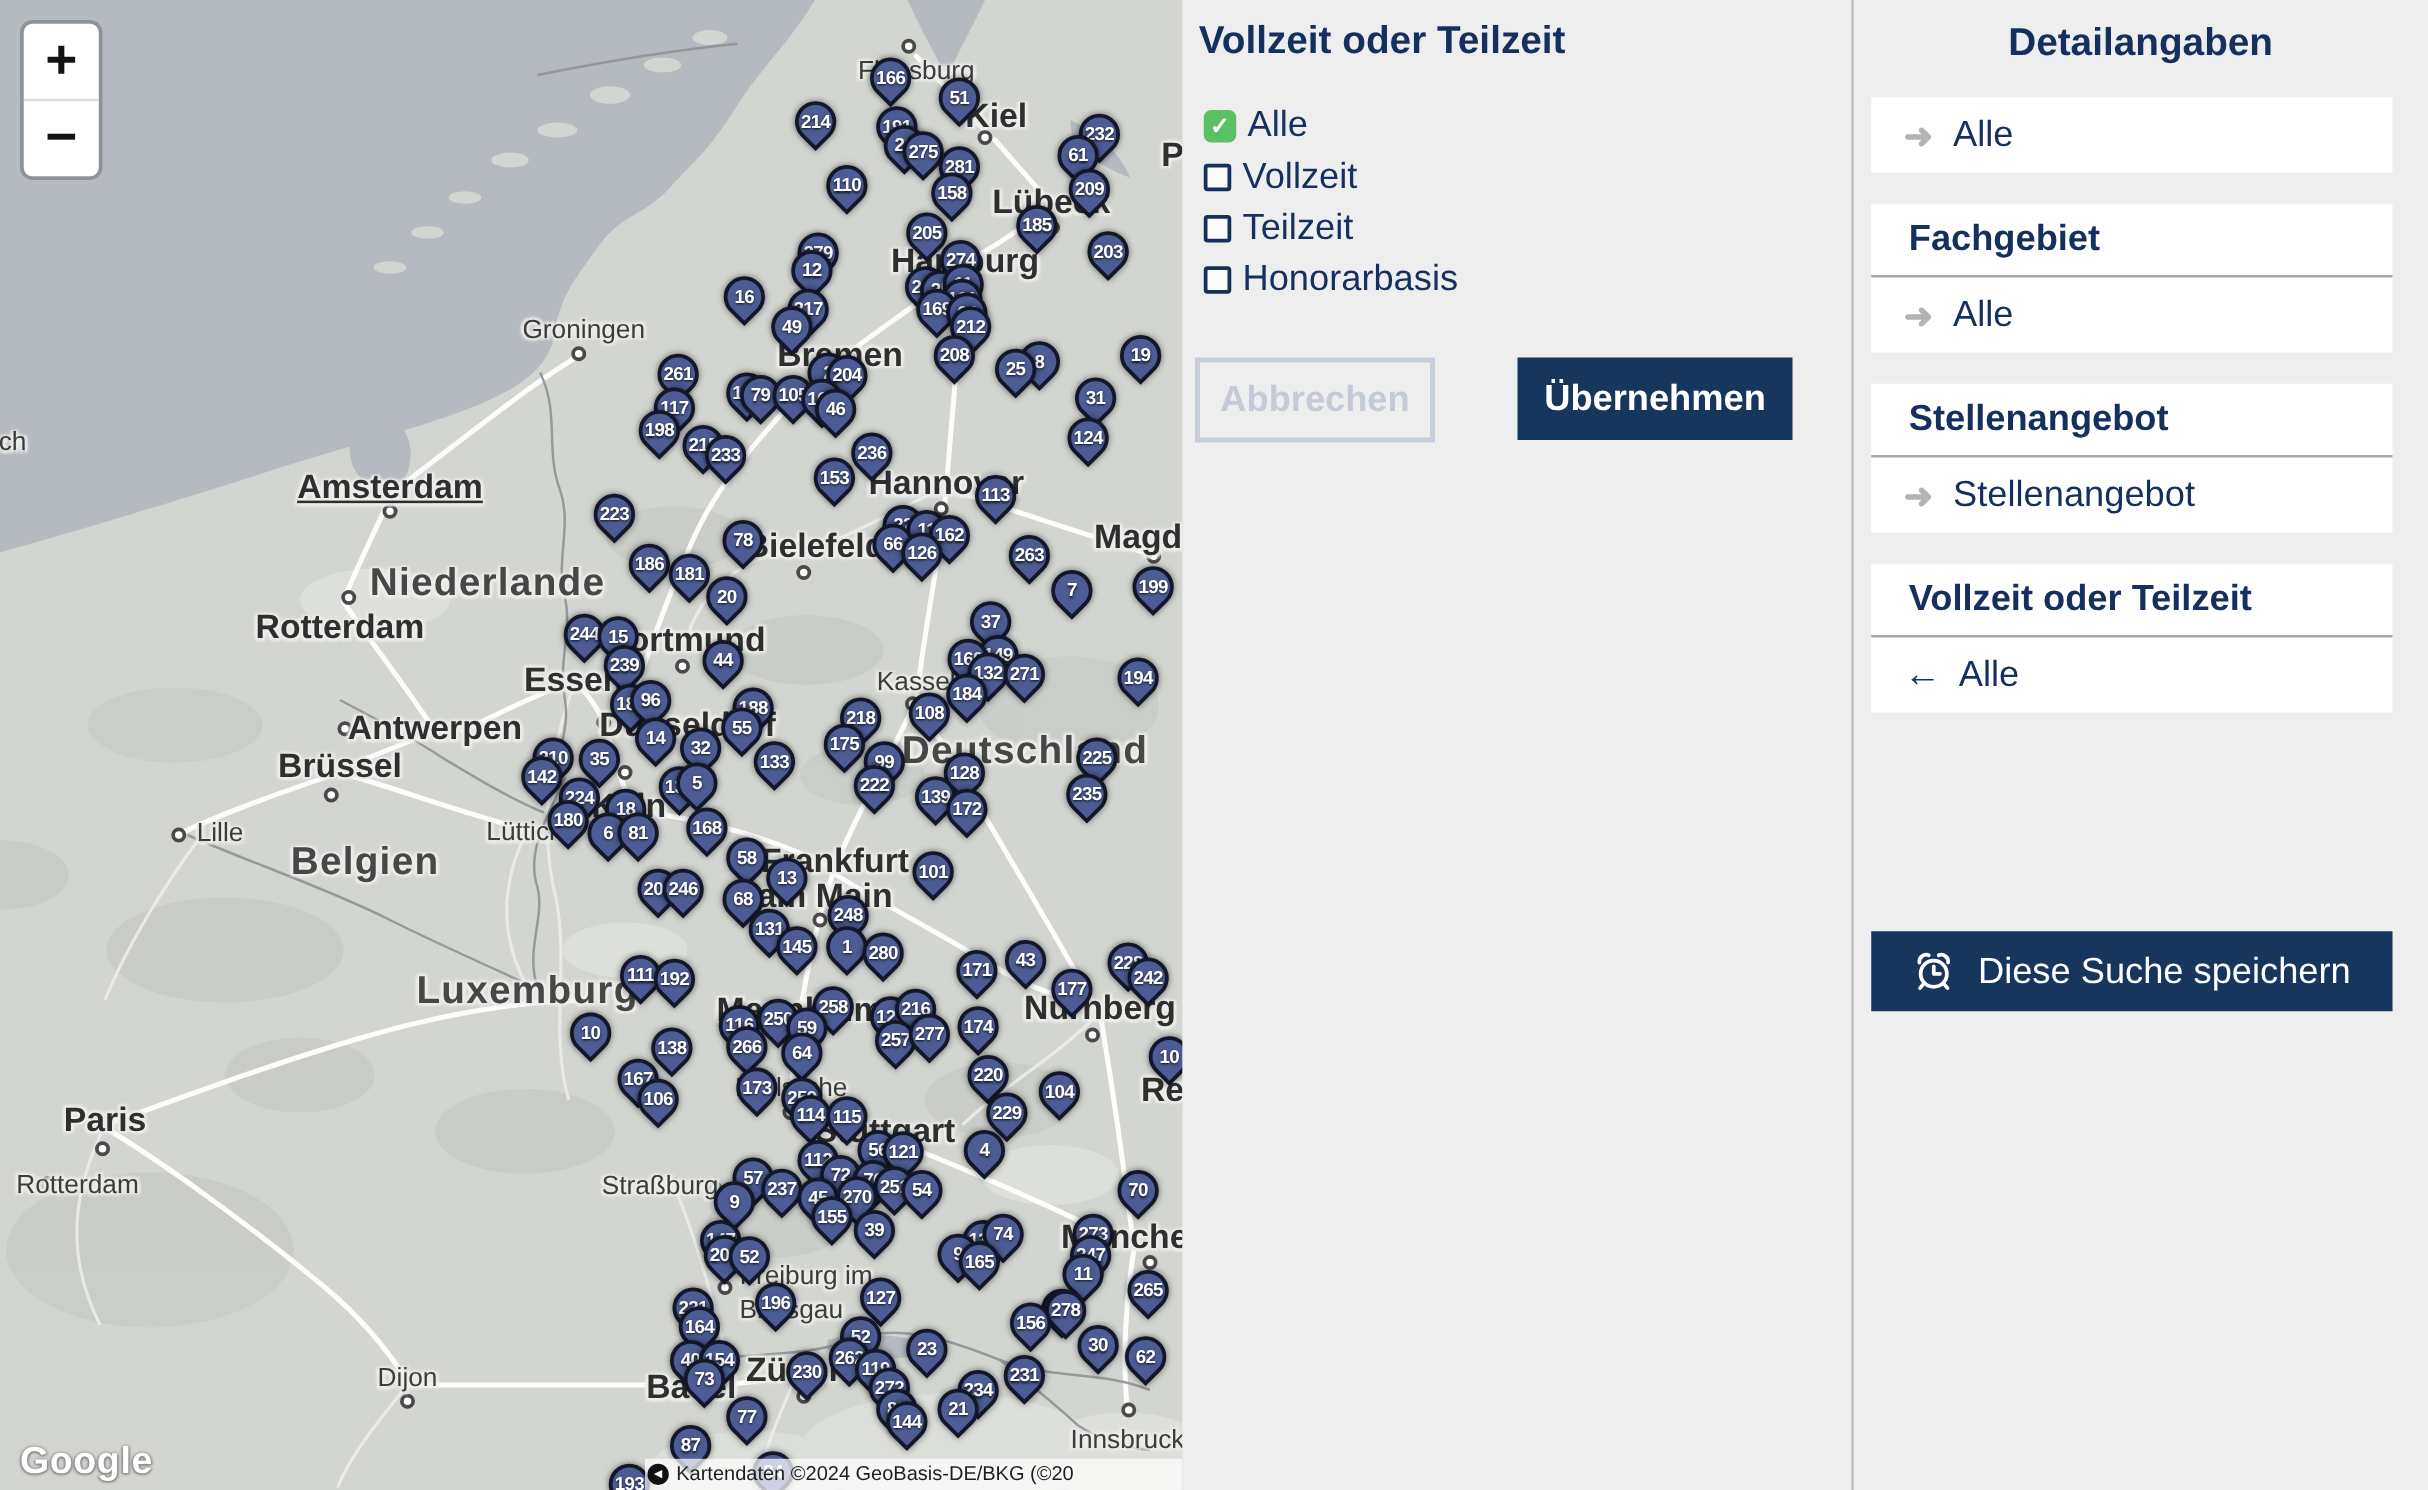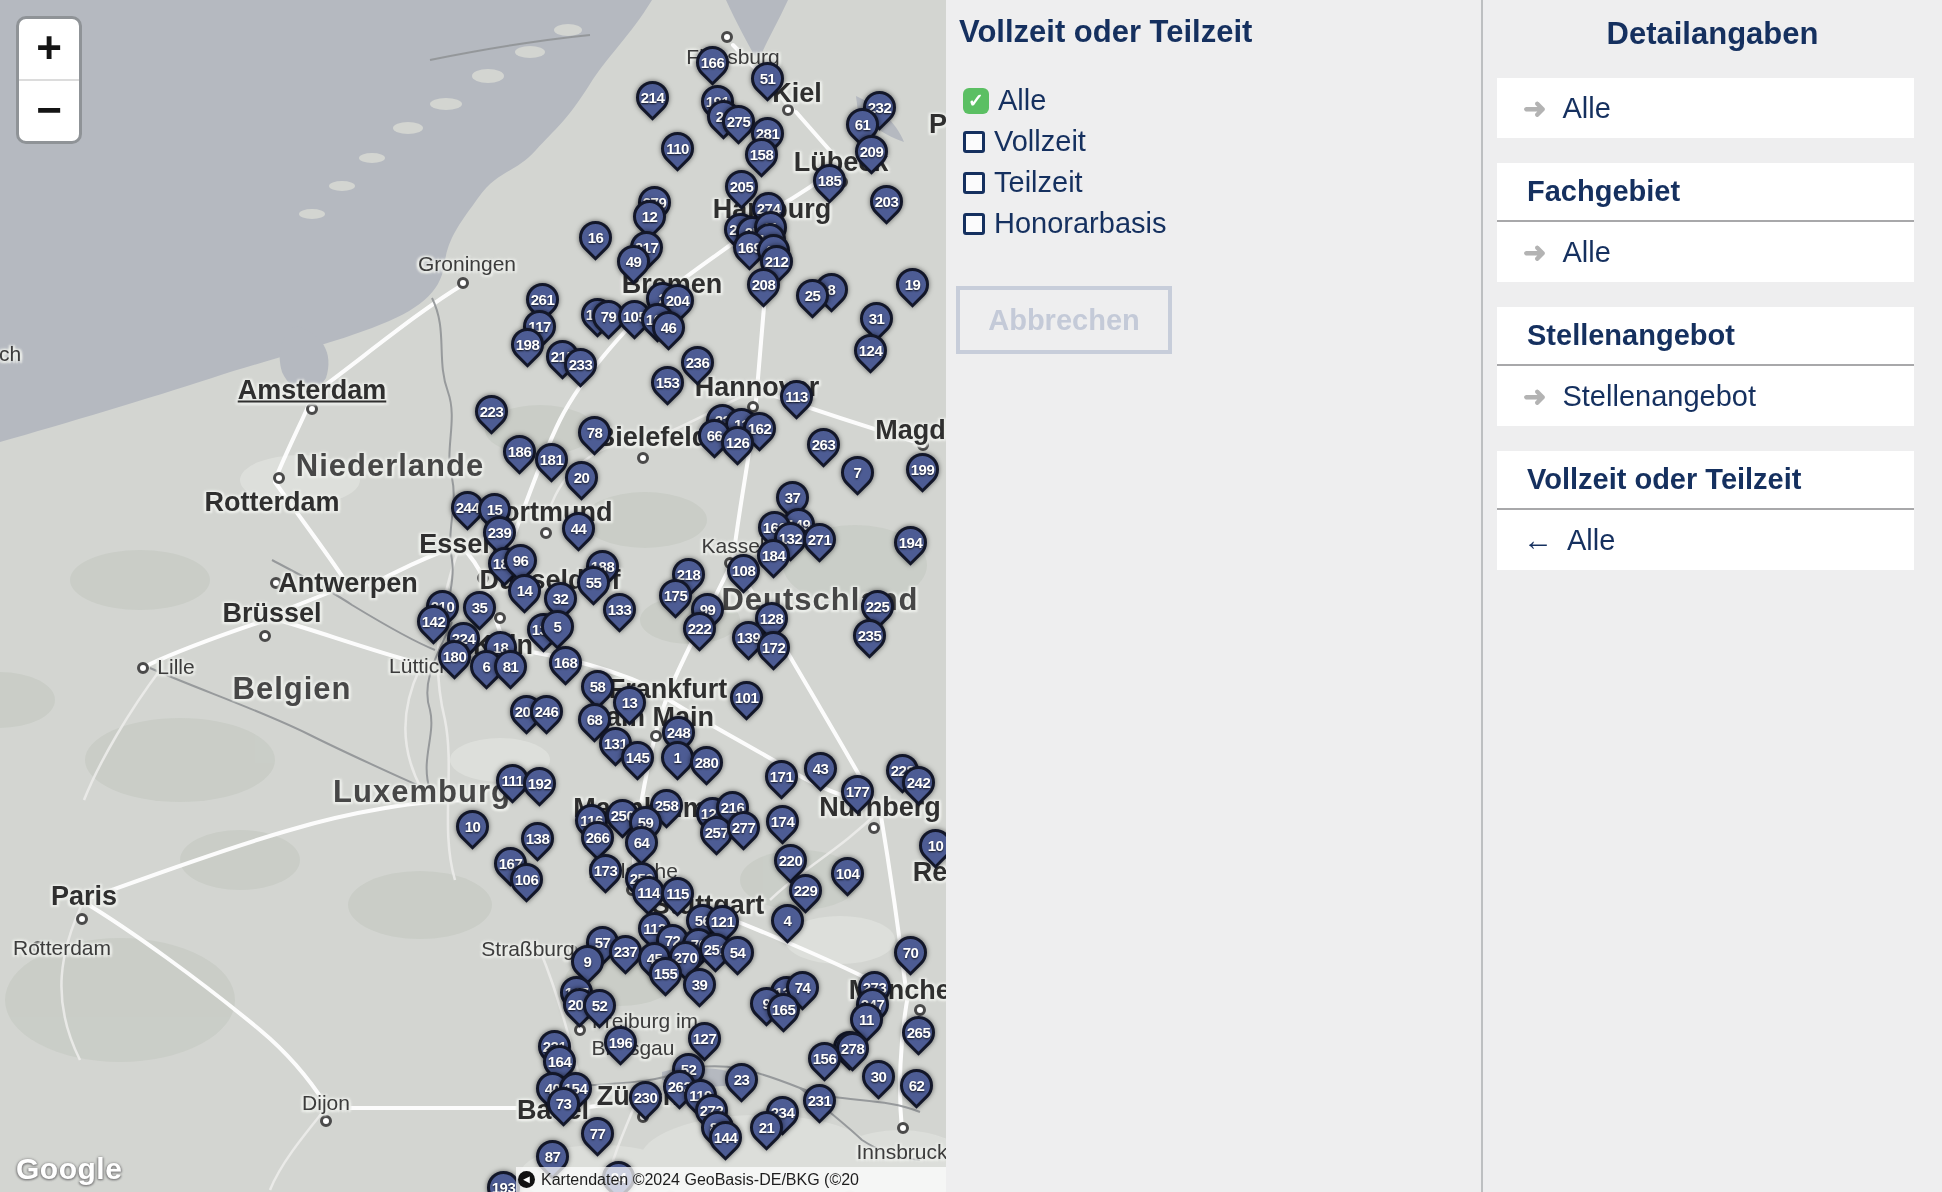--- a/index.html
+++ b/index.html
@@ -37,21 +37,21 @@
   .attrib-text{font-size:16px;color:#1d1d1d;white-space:nowrap;}
   
   #filter{position:absolute;left:946px;top:0;width:535px;height:1192px;background:#eeeeef;z-index:300;}
   .ftitle{position:absolute;left:13px;top:14px;font-size:31px;font-weight:bold;color:#15305f;}
   .fopts{position:absolute;left:17px;top:80px;}
   .frow{display:flex;align-items:center;height:41px;cursor:pointer;}
   .cbox{width:22px;height:22px;border:3px solid #15305f;border-radius:3px;background:#fbfbfc;box-sizing:border-box;flex:0 0 auto;}
   .cbox.checked{width:26px;height:26px;border:none;background:#5bbf63;border-radius:6px;color:#fff;font-size:19px;
     font-weight:bold;display:flex;align-items:center;justify-content:center;}
   .flabel{font-size:29px;color:#15305f;margin-left:9px;}
-  .btn-cancel{position:absolute;left:10px;top:286px;width:216px;height:68px;border:4px solid #c7cdda;color:#c4cad8;
+  .btn-cancel{position:absolute;left:10px;top:286px;width:192px;height:68px;border:4px solid #c7cdda;color:#c4cad8;
     font-size:29px;font-weight:bold;display:flex;align-items:center;justify-content:center;box-sizing:border-box;cursor:default;}
   .btn-apply{position:absolute;left:268px;top:286px;width:220px;height:66px;background:#17365e;color:#fff;
     font-size:29px;font-weight:bold;display:flex;align-items:center;justify-content:center;cursor:pointer;}
   #pdiv{position:absolute;left:1481px;top:0;width:2px;height:1192px;background:#bdbfc1;z-index:310;}
   
   #detail{position:absolute;left:1483px;top:0;width:459px;height:1192px;background:#eeeeef;z-index:300;}
   .dtitle{position:absolute;top:16px;left:0;width:100%;text-align:center;font-size:31px;font-weight:bold;color:#15305f;}
   .dsections{position:absolute;left:14px;top:78px;width:417px;}
   .dcard{background:#fff;margin-bottom:25px;}
   .dhead{height:57px;display:flex;align-items:center;padding-left:30px;font-size:29px;font-weight:bold;color:#15305f;
@@ -858,20 +858,21 @@
       <div class="frow">
         <span class="cbox"></span>
         <span class="flabel">Teilzeit</span>
       </div>
       <div class="frow">
         <span class="cbox"></span>
         <span class="flabel">Honorarbasis</span>
       </div>
     </div>
   <div class="btn-cancel">Abbrechen</div>
+  <div class="btn-apply">Übernehmen</div>
 </div>
 
 <div id="pdiv"></div>
 
 <div id="detail">
   <div class="dtitle">Detailangaben</div>
   <div class="dsections" id="dsections">
       <div class="dcard">
         <div class="dval">
           <span class="arr-r">➜</span>
@@ -895,14 +896,24 @@
       <div class="dcard">
         <div class="dhead">Vollzeit oder Teilzeit</div>
         <div class="dval">
           <span class="arr-l">←</span>
           <span>Alle</span>
         </div>
       </div>
     </div>
 
 
+  <div class="btn-save">
+    <svg width="34" height="34" viewBox="0 0 34 34">
+      <circle cx="17" cy="19" r="10.5" fill="none" stroke="#fff" stroke-width="3"></circle>
+      <path d="M17 13 v6 h5" fill="none" stroke="#fff" stroke-width="3" stroke-linecap="round" stroke-linejoin="round"></path>
+      <path d="M5.5 10 C5 5.5 9.5 2.8 13 4.2" fill="none" stroke="#fff" stroke-width="3" stroke-linecap="round"></path>
+      <path d="M28.5 10 C29 5.5 24.5 2.8 21 4.2" fill="none" stroke="#fff" stroke-width="3" stroke-linecap="round"></path>
+      <path d="M8.5 27.5 L6 30.5 M25.5 27.5 L28 30.5" stroke="#fff" stroke-width="3" stroke-linecap="round"></path>
+    </svg>
+    <span>Diese Suche speichern</span>
+  </div>
 
 </div>
 
 </body></html>

